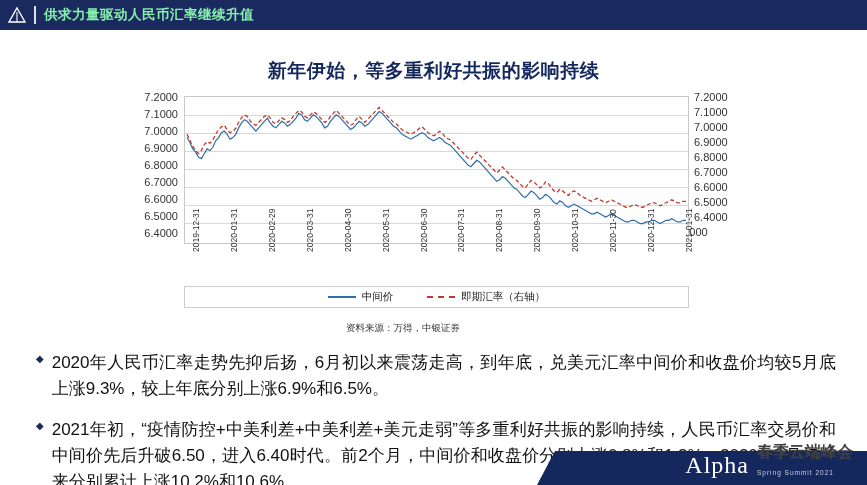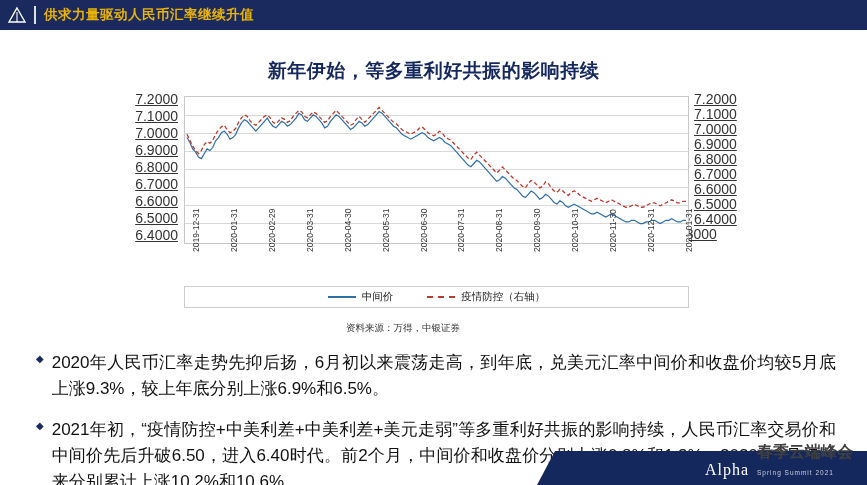--- a/index.html
+++ b/index.html
@@ -14,21 +14,21 @@
   
   .header {
     position: absolute; left:0; top:0; width:867px; height:30px;
     background:#1b2a5e;
     display:flex; align-items:center;
   }
   .header .logo {
     width: 34px; height:30px; display:flex; align-items:center; justify-content:center;
   }
   .header .title {
-    color:#eab308; font-size:13.5px; font-weight:bold; letter-spacing:0.5px;
+    color:#86efac; font-size:13.5px; font-weight:bold; letter-spacing:0.5px;
     white-space:nowrap;
   }
   .header .vline {
     width:2px; height:18px; background:#ffffff; margin-right:8px; opacity:.85;
   }
 
   
   .chart-title {
     position:absolute; left:0; top:58px; width:867px; text-align:center;
     color:#15285d; font-size:19px; font-weight:bold; letter-spacing:0.5px;
@@ -37,22 +37,22 @@
   
   .chart-wrap {
     position:absolute; left:122px; top:90px; width:625px; height:230px;
   }
   .plot {
     position:absolute; left:62px; top:6px; width:505px; height:148px;
     border:1px solid #c9c9c9; background:#ffffff;
   }
   .gridline { position:absolute; left:0; width:100%; height:1px; background:#d9d9d9; }
   .ylab {
-    position:absolute; font-size:14px; color:#333; text-align:right;
-    width:56px; white-space:nowrap;text-decoration:underline;
+    position:absolute; font-size:11px; color:#333; text-align:right;
+    width:56px; white-space:nowrap;
   }
   .ylab.right { text-align:left; width:56px; }
   svg.series { position:absolute; left:0; top:0; }
   
   .xlabels { position:absolute; left:62px; top:160px; width:505px; height:62px; }
   .xlab {
     position:absolute; font-size:8.5px; color:#333;
     transform: rotate(-90deg); transform-origin: left top;
     white-space:nowrap;
   }
@@ -86,21 +86,21 @@
   }
   .footer .band {
     position:absolute; right:0; bottom:0; width:330px; height:34px;
     background:#15285d;
     clip-path: polygon(18px 0, 100% 0, 100% 100%, 0 100%);
   }
   .footer .brand {
     position:absolute; right:14px; bottom:6px; display:flex; align-items:flex-end; gap:8px;
   }
   .footer .alpha {
-    color:#ffffff; font-size:16px; font-family:"Liberation Serif", serif; letter-spacing:1px;
+    color:#ffffff; font-size:24px; font-family:"Liberation Serif", serif; letter-spacing:1px;
   }
   .footer .cn {
     color:#404040; font-size:16px; font-weight:bold; line-height:1.1;
   }
   .footer .en {
     color:#c9cfe0; font-size:6.5px; letter-spacing:1px;
   }
 </style>
 </head>
 <body>
@@ -172,21 +172,21 @@
       <span class="xlab" style="left: 500px; top: 2px;">2021-01-31</span>
     </div>
 
   <div class="legend">
     <span class="legend-item">
       <span class="swatch"></span>
       <span>中间价</span>
     </span>
     <span class="legend-item">
       <span class="swatch dashed"></span>
-      <span>疫情防控（右轴）</span>
+      <span>即期汇率（右轴）</span>
     </span>
   </div>
 </div>
 
 <div class="source">资料来源：万得，中银证券</div>
 
 <div class="bullets">
   <div class="bullet">
     <span class="dot">◆</span>
     <span class="txt">2020年人民币汇率走势先抑后扬，6月初以来震荡走高，到年底，兑美元汇率中间价和收盘价均较5月底上涨9.3%，较上年底分别上涨6.9%和6.5%。</span>

